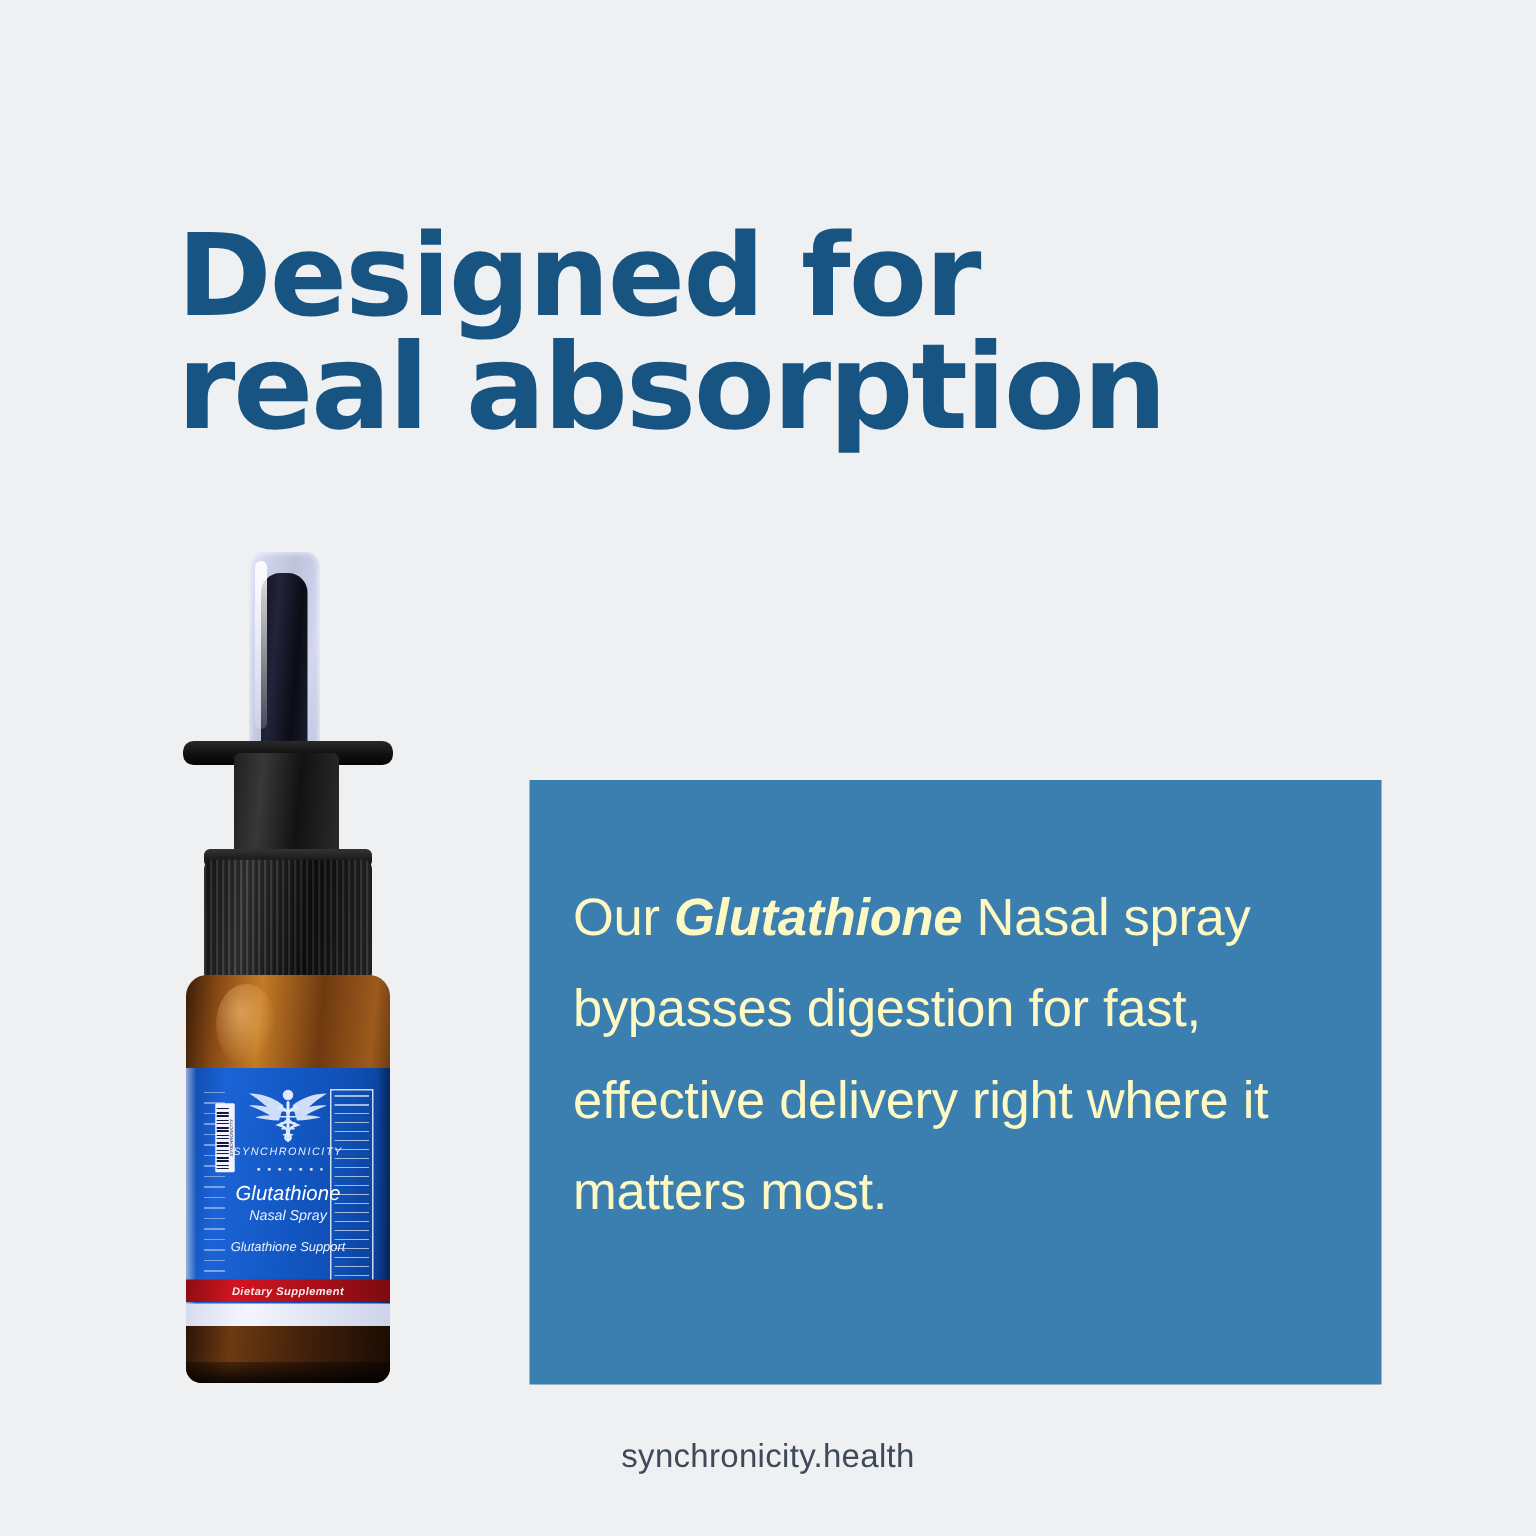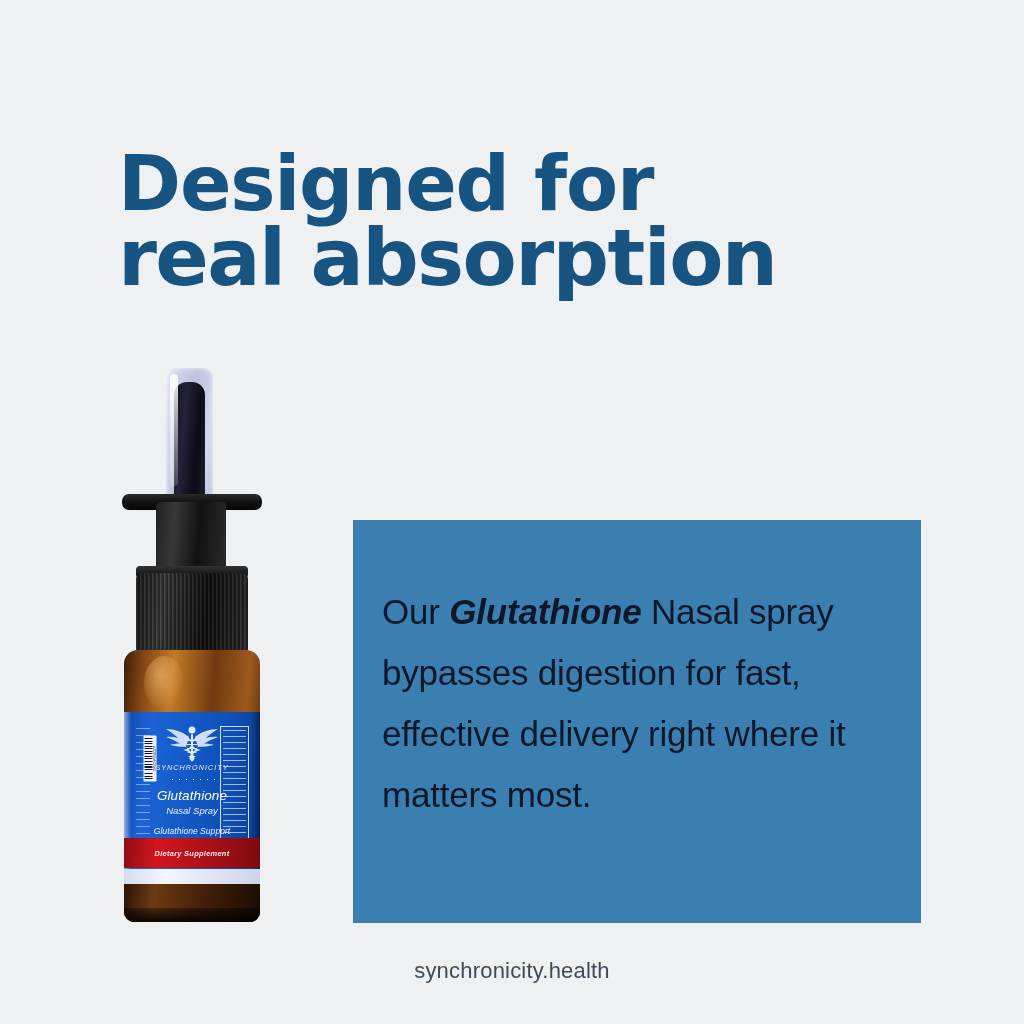--- a/index.html
+++ b/index.html
@@ -48,21 +48,21 @@
     top: 520px;
     width: 568px;
     height: 403px;
     background: #3b7fb0;
   }
   .copy-text {
     position: absolute;
     left: 29px;
     top: 26px;
     width: 500px;
-    color: #0f172a;
+    color: #fef9c3;
     font-family: "Liberation Sans", sans-serif;
     font-size: 35px;
     line-height: 61px;
     font-weight: 300;
     letter-spacing: -0.2px;
   }
   .copy-text .brand-word {
     font-weight: bold;
     font-style: italic;
   }
@@ -362,21 +362,21 @@
     line-height: 11px;
     color: #eaf1ff;
   }
 
   
   .red-band {
     position: absolute;
     left: 0;
     bottom: 16px;
     width: 100%;
-    height: 30px;
+    height: 15px;
     background: linear-gradient(95deg, #8d0d14 0%, #d2151f 24%, #aa1018 62%, #7d0a11 100%);
     display: flex;
     align-items: center;
     justify-content: center;
   }
   .red-band span {
     font-size: 7.4px;
     color: #ffe9ea;
     letter-spacing: 0.3px;
     font-weight: bold;

